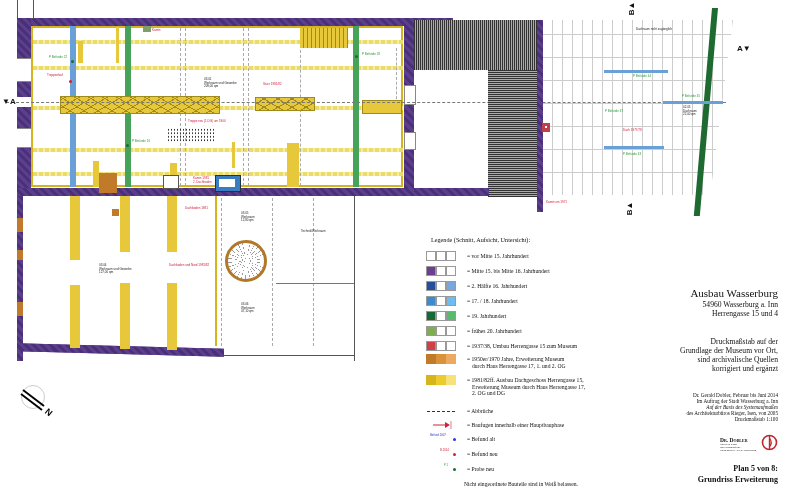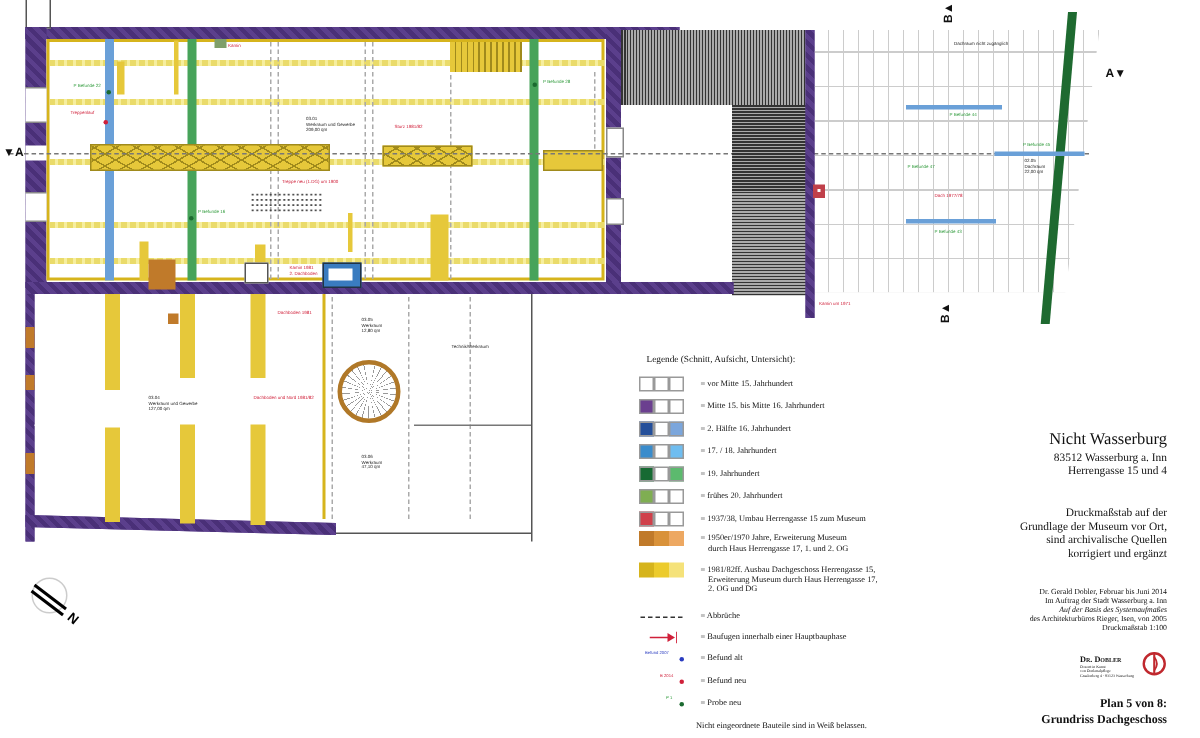--- a/index.html
+++ b/index.html
@@ -259,22 +259,22 @@
   <div class="legend-text" style="top:451px;">= Befund neu</div>
 
   <div class="lbl green" style="left:444px;top:464px;font-size:2.8px;">P 1</div>
   <div class="abs" style="left:453px;top:468px;width:3px;height:3px;border-radius:50%;background:#1b6a30;"></div>
   <div class="legend-text" style="top:466px;">= Probe neu</div>
 
   <div class="legend-text" style="left:464px;top:481px;">Nicht eingeordnete Bauteile sind in Weiß belassen.</div>
 </div>
 
 <div>
-  <div class="title-block t1" style="top:287px;">Nicht Wasserburg</div>
-  <div class="title-block t2" style="top:301px;">83512 Wasserburg a. Inn</div>
+  <div class="title-block t1" style="top:287px;">Ausbau Wasserburg</div>
+  <div class="title-block t2" style="top:301px;">54960 Wasserburg a. Inn</div>
   <div class="title-block t2" style="top:310px;">Herrengasse 15 und 4</div>
 
   <div class="title-block t2" style="top:338px;">Druckmaßstab auf der</div>
   <div class="title-block t2" style="top:347px;">Grundlage der Museum vor Ort,</div>
   <div class="title-block t2" style="top:356px;">sind archivalische Quellen</div>
   <div class="title-block t2" style="top:365px;margin-left:30px;">korrigiert und ergänzt</div>
 
   <div class="title-block t3" style="top:392px;">Dr. Gerald Dobler, Februar bis Juni 2014</div>
   <div class="title-block t3" style="top:398px;">Im Auftrag der Stadt Wasserburg a. Inn</div>
   <div class="title-block t3" style="top:404px;font-style:italic;">Auf der Basis des Systemaufmaßes</div>
@@ -287,14 +287,14 @@
     <span>von Denkmalpflege</span><br>
     <span>Gnadenberg 4 · 83123 Wasserburg</span>
   </div>
   <svg class="abs" style="left:761px;top:434px;" width="17" height="17" viewBox="0 0 17 17">
     <circle cx="8.5" cy="8.5" r="7" fill="none" stroke="#c0282e" stroke-width="1.6"></circle>
     <line x1="8.5" y1="1" x2="8.5" y2="16" stroke="#c0282e" stroke-width="1.4"></line>
     <path d="M8.5 4 Q12 8.5 8.5 13" fill="none" stroke="#c0282e" stroke-width="1.2"></path>
   </svg>
 
   <div class="title-block t4" style="top:464px;">Plan 5 von 8:</div>
-  <div class="title-block t4" style="top:475px;">Grundriss Dachgeschoss</div>
+  <div class="title-block t4" style="top:475px;">Grundriss Erweiterung</div>
 </div>
 
 </body></html>

